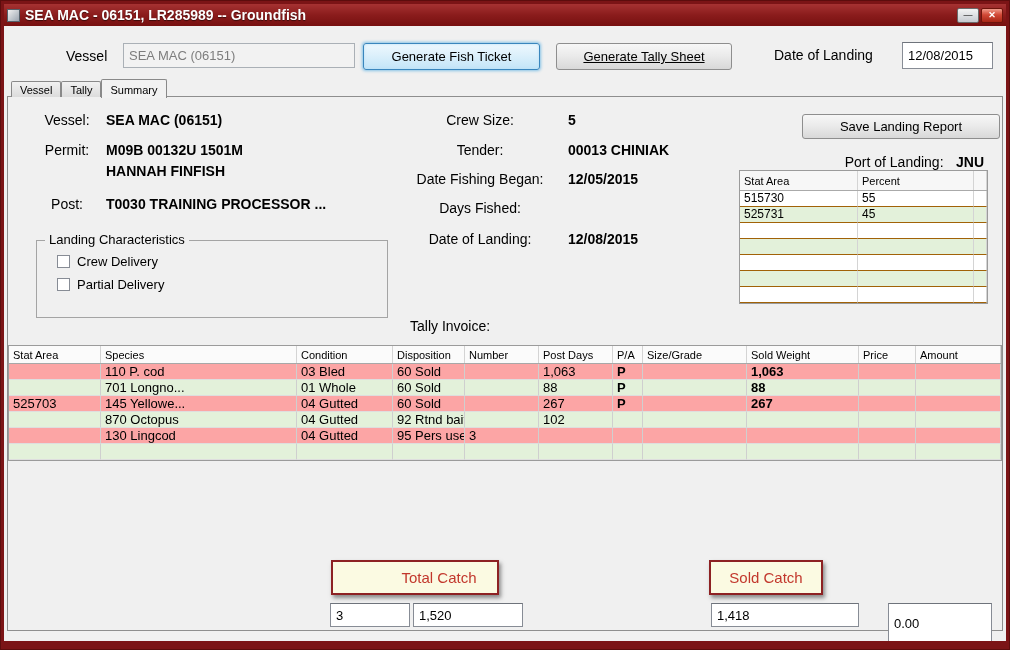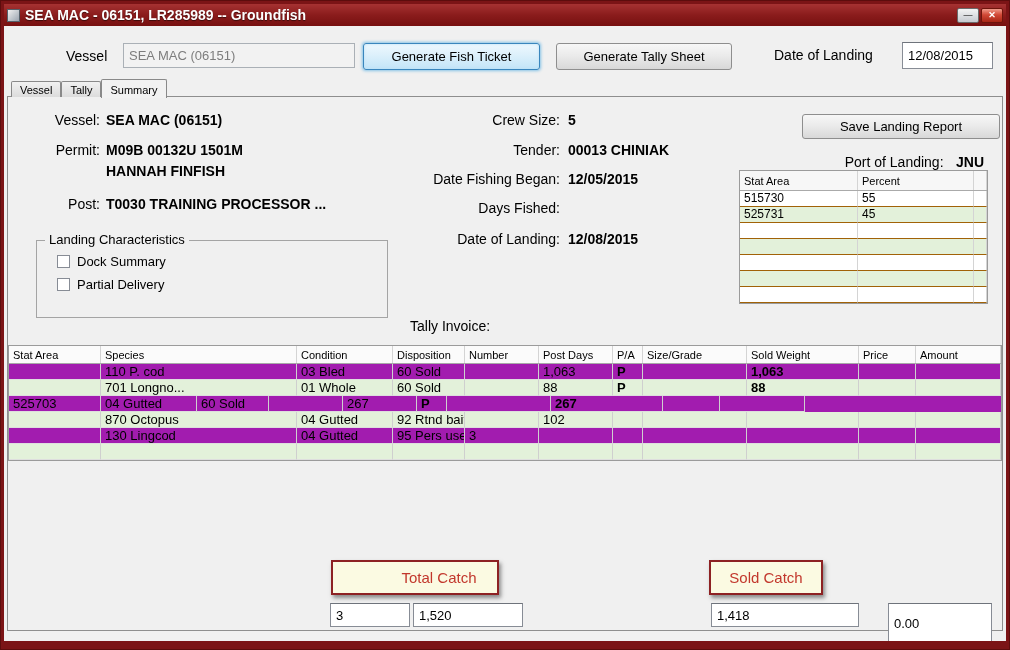--- a/index.html
+++ b/index.html
@@ -15,21 +15,21 @@
          text-shadow:0 1px 1px rgba(0,0,0,.55);white-space:nowrap;overflow:hidden;}
   .win-btns{display:flex;gap:2px;flex:none;}
   .wbtn{width:22px;height:15px;border-radius:2px;font-size:9px;display:flex;
         align-items:center;justify-content:center;cursor:default;}
   .btn-min{background:linear-gradient(180deg,#f4f4f4,#c6cad0);border:1px solid #6a6a6a;color:#222;}
   .btn-close{background:linear-gradient(180deg,#f09a8a,#d14836 45%,#a82616);
              border:1px solid #6e150c;color:#fff;font-weight:bold;}
   .content{position:relative;width:1002px;height:615px;background:#f0f0f0;overflow:hidden;}
   .abs{position:absolute;}
   .tlabel{font-size:14px;color:#000;white-space:nowrap;}
-  .slabel{font-size:14px;color:#000;text-align:right;white-space:nowrap;}
+  .slabel{font-size:14px;color:#000;text-align:center;white-space:nowrap;}
   .sval{font-size:14px;font-weight:bold;color:#000;white-space:nowrap;}
   .textbox{background:#fff;border:1px solid #878c95;border-top-color:#6e737b;
            font-size:13px;padding:2px 5px;font-family:inherit;color:#000;}
   .textbox.disabled{background:#f2f2f2;color:#7d7d7d;border-color:#aab0b6;}
   .btn{background:linear-gradient(180deg,#f7f7f7,#ebebeb 45%,#d8d8d8);
        border:1px solid #8e8e8e;border-radius:3px;font-size:13px;
        font-family:inherit;color:#000;cursor:default;}
   .btn-focus{background:linear-gradient(180deg,#eef8fe,#dcf0fb 45%,#c3e5f8);
              border:1px solid #3a86bd;box-shadow:0 0 3px 1px #87c3e6,inset 0 0 3px #b9e0f5;}
   .tabstrip{display:flex;align-items:flex-end;height:19px;}
@@ -53,21 +53,21 @@
               overflow:hidden;white-space:nowrap;}
   .mg-row{display:flex;height:16px;background:#fff;}
   .mg-row.alt{background:#e3f1da;}
   .mg-row .c{font-size:12px;line-height:15px;padding-left:4px;
              border-right:1px solid #d4d4d4;border-bottom:1px solid #a16207;
              overflow:hidden;white-space:nowrap;}
   .biggrid{border:1px solid #9b9b9b;background:#fff;width:994px;}
   .bg-head{display:flex;height:18px;background:#fbfbfb;border-bottom:1px solid #a8a8a8;}
   .bg-head .c{font-size:11px;padding:3px 0 0 4px;border-right:1px solid #d4d4d4;
               overflow:hidden;white-space:nowrap;}
-  .bg-row{display:flex;height:16px;background:#a21caf;}
+  .bg-row{display:flex;height:16px;background:#fca5a5;}
   .bg-row.alt{background:#e3f1da;}
   .bg-row .c{font-size:13px;line-height:15px;padding:0 2px 0 4px;
              border-right:1px solid #cfcfcf;border-bottom:1px solid #dedede;
              overflow:hidden;white-space:nowrap;}
   .c.bold{font-weight:bold;}
   .catchbox{height:35px;background:#fbfae2;border:2px solid #8d2123;
             box-shadow:2px 3px 4px rgba(70,70,70,.6);display:flex;align-items:center;
             justify-content:center;font-size:15px;color:#c2372c;}
 </style>
 </head>
@@ -81,21 +81,21 @@
       <span class="wbtn btn-min">—</span>
       <span class="wbtn btn-close">✕</span>
     </span>
   </div>
 
   <div class="content">
 
     <span class="abs tlabel" style="left:62px;top:22px;">Vessel</span>
     <input class="abs textbox disabled" style="left: 119px; top: 17px; width: 232px; height: 25px;" readonly="" value="SEA MAC (06151)">
     <button class="abs btn btn-focus" style="left:359px;top:17px;width:177px;height:27px;">Generate Fish Ticket</button>
-    <button class="abs btn" style="left:552px;top:17px;width:176px;height:27px;">Generate Tally Sheet</button>
+    <button class="abs btn" style="left:552px;top:17px;width:176px;height:27px;text-decoration:underline;">Generate Tally Sheet</button>
     <span class="abs tlabel" style="left:770px;top:21px;">Date of Landing</span>
     <input class="abs textbox" style="left: 898px; top: 16px; width: 91px; height: 27px;" readonly="" value="12/08/2015">
 
     <div class="panel"></div>
 
     <span class="abs slabel" style="left:30px;top:86px;width:66px;">Vessel:</span>
     <span class="abs sval" style="left:102px;top:86px;">SEA MAC (06151)</span>
     <span class="abs slabel" style="left:30px;top:116px;width:66px;">Permit:</span>
     <span class="abs sval" style="left:102px;top:116px;">M09B 00132U 1501M</span>
     <span class="abs sval" style="left:102px;top:137px;">HANNAH FINFISH</span>
@@ -161,21 +161,21 @@
             <div class="c" style="width: 13px;"></div>
           </div>
         </div>
     </div>
 
     <div class="abs groupbox" style="left:32px;top:214px;width:352px;height:78px;">
       <span class="legend">Landing Characteristics</span>
       <div class="cblist">
           <div class="cbrow">
             <span class="cb"></span>
-            <span class="cblabel">Dock Summary</span>
+            <span class="cblabel">Crew Delivery</span>
           </div>
           <div class="cbrow">
             <span class="cb"></span>
             <span class="cblabel">Partial Delivery</span>
           </div>
         </div>
     </div>
 
     <span class="abs tlabel" style="left:406px;top:292px;">Tally Invoice:</span>
 
@@ -215,20 +215,21 @@
             <div class="c" style="width: 74px;"></div>
             <div class="c" style="width: 74px;">88</div>
             <div class="c bold" style="width: 30px;">P</div>
             <div class="c" style="width: 104px;"></div>
             <div class="c bold" style="width: 112px;">88</div>
             <div class="c" style="width: 57px;"></div>
             <div class="c" style="width: 85px;"></div>
           </div>
           <div class="bg-row">
             <div class="c" style="width: 92px;">525703</div>
+            <div class="c" style="width: 196px;">145 Yellowe...</div>
             <div class="c" style="width: 96px;">04 Gutted</div>
             <div class="c" style="width: 72px;">60 Sold</div>
             <div class="c" style="width: 74px;"></div>
             <div class="c" style="width: 74px;">267</div>
             <div class="c bold" style="width: 30px;">P</div>
             <div class="c" style="width: 104px;"></div>
             <div class="c bold" style="width: 112px;">267</div>
             <div class="c" style="width: 57px;"></div>
             <div class="c" style="width: 85px;"></div>
           </div>

